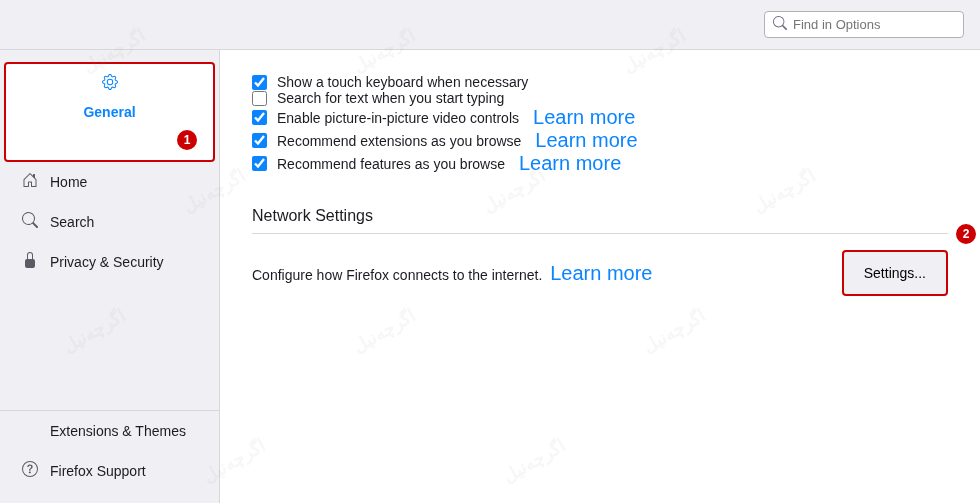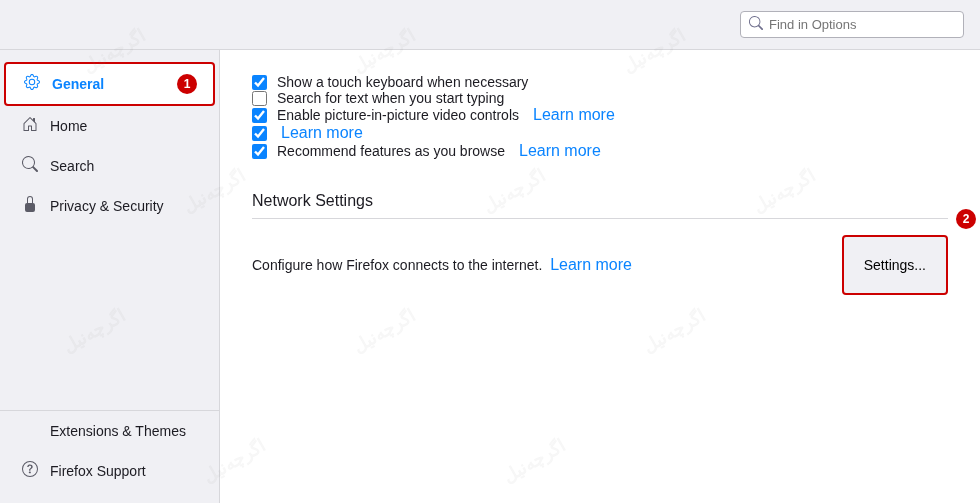--- a/index.html
+++ b/index.html
@@ -27,21 +27,21 @@
       flex-shrink: 0;
     }
 
     .search-box {
       display: flex;
       align-items: center;
       background: #fff;
       border: 1px solid #b1b1b9;
       border-radius: 4px;
       padding: 4px 8px;
-      width: 224px;
+      width: 200px;
       gap: 6px;
     }
 
     .search-box input {
       border: none;
       outline: none;
       background: transparent;
       font-size: 13px;
       color: #1c1b22;
       width: 100%;
@@ -80,20 +80,21 @@
       color: #1c1b22;
       border-radius: 4px;
       margin: 0 4px;
     }
 
     .sidebar-item.active {
       background: #fff;
       border: 2px solid #cc0000;
       font-weight: 600;
       color: #0a84ff;
+      flex-direction: column;
     }
 
     .sidebar-item.active .sidebar-icon {
       color: #0a84ff;
     }
 
     .sidebar-icon {
       font-size: 16px;
       width: 20px;
       text-align: center;
@@ -154,21 +155,21 @@
     }
 
     .setting-label {
       font-size: 14px;
       color: #1c1b22;
     }
 
     .learn-more-link {
       color: #0a84ff;
       text-decoration: none;
-      font-size: 16px;
+      font-size: 20px;
       margin-left: 4px;
     }
 
     
     .section-title {
       font-size: 16px;
       font-weight: 300;
       color: #1c1b22;
       margin-bottom: 16px;
       border-bottom: 1px solid #d7d7db;
@@ -187,21 +188,21 @@
       color: #1c1b22;
     }
 
     .settings-btn-wrapper {
       position: relative;
     }
 
     .settings-btn {
       border: 1px solid #b1b1b9;
       background: #f0f0f4;
-      padding: 20px 20px;
+      padding: 13px 20px;
       font-size: 14px;
       cursor: pointer;
       border-radius: 4px;
       white-space: nowrap;
       outline: none;
     }
 
     .step2-badge-wrapper {
       position: absolute;
       top: -28px;
@@ -344,20 +345,21 @@
       </div>
 
       <div class="setting-row">
         <input type="checkbox" id="pip" checked="" style="">
         <label for="pip" class="setting-label">Enable picture-in-picture video controls</label>
         <a href="#" class="learn-more-link">Learn more</a>
       </div>
 
       <div class="setting-row">
         <input type="checkbox" id="recommend_ext" checked="" style="">
+        <label for="recommend_ext" class="setting-label">Recommend extensions as you browse</label>
         <a href="#" class="learn-more-link">Learn more</a>
       </div>
 
       <div class="setting-row">
         <input type="checkbox" id="recommend_feat" checked="" style="">
         <label for="recommend_feat" class="setting-label">Recommend features as you browse</label>
         <a href="#" class="learn-more-link">Learn more</a>
       </div>
 
     </div>

